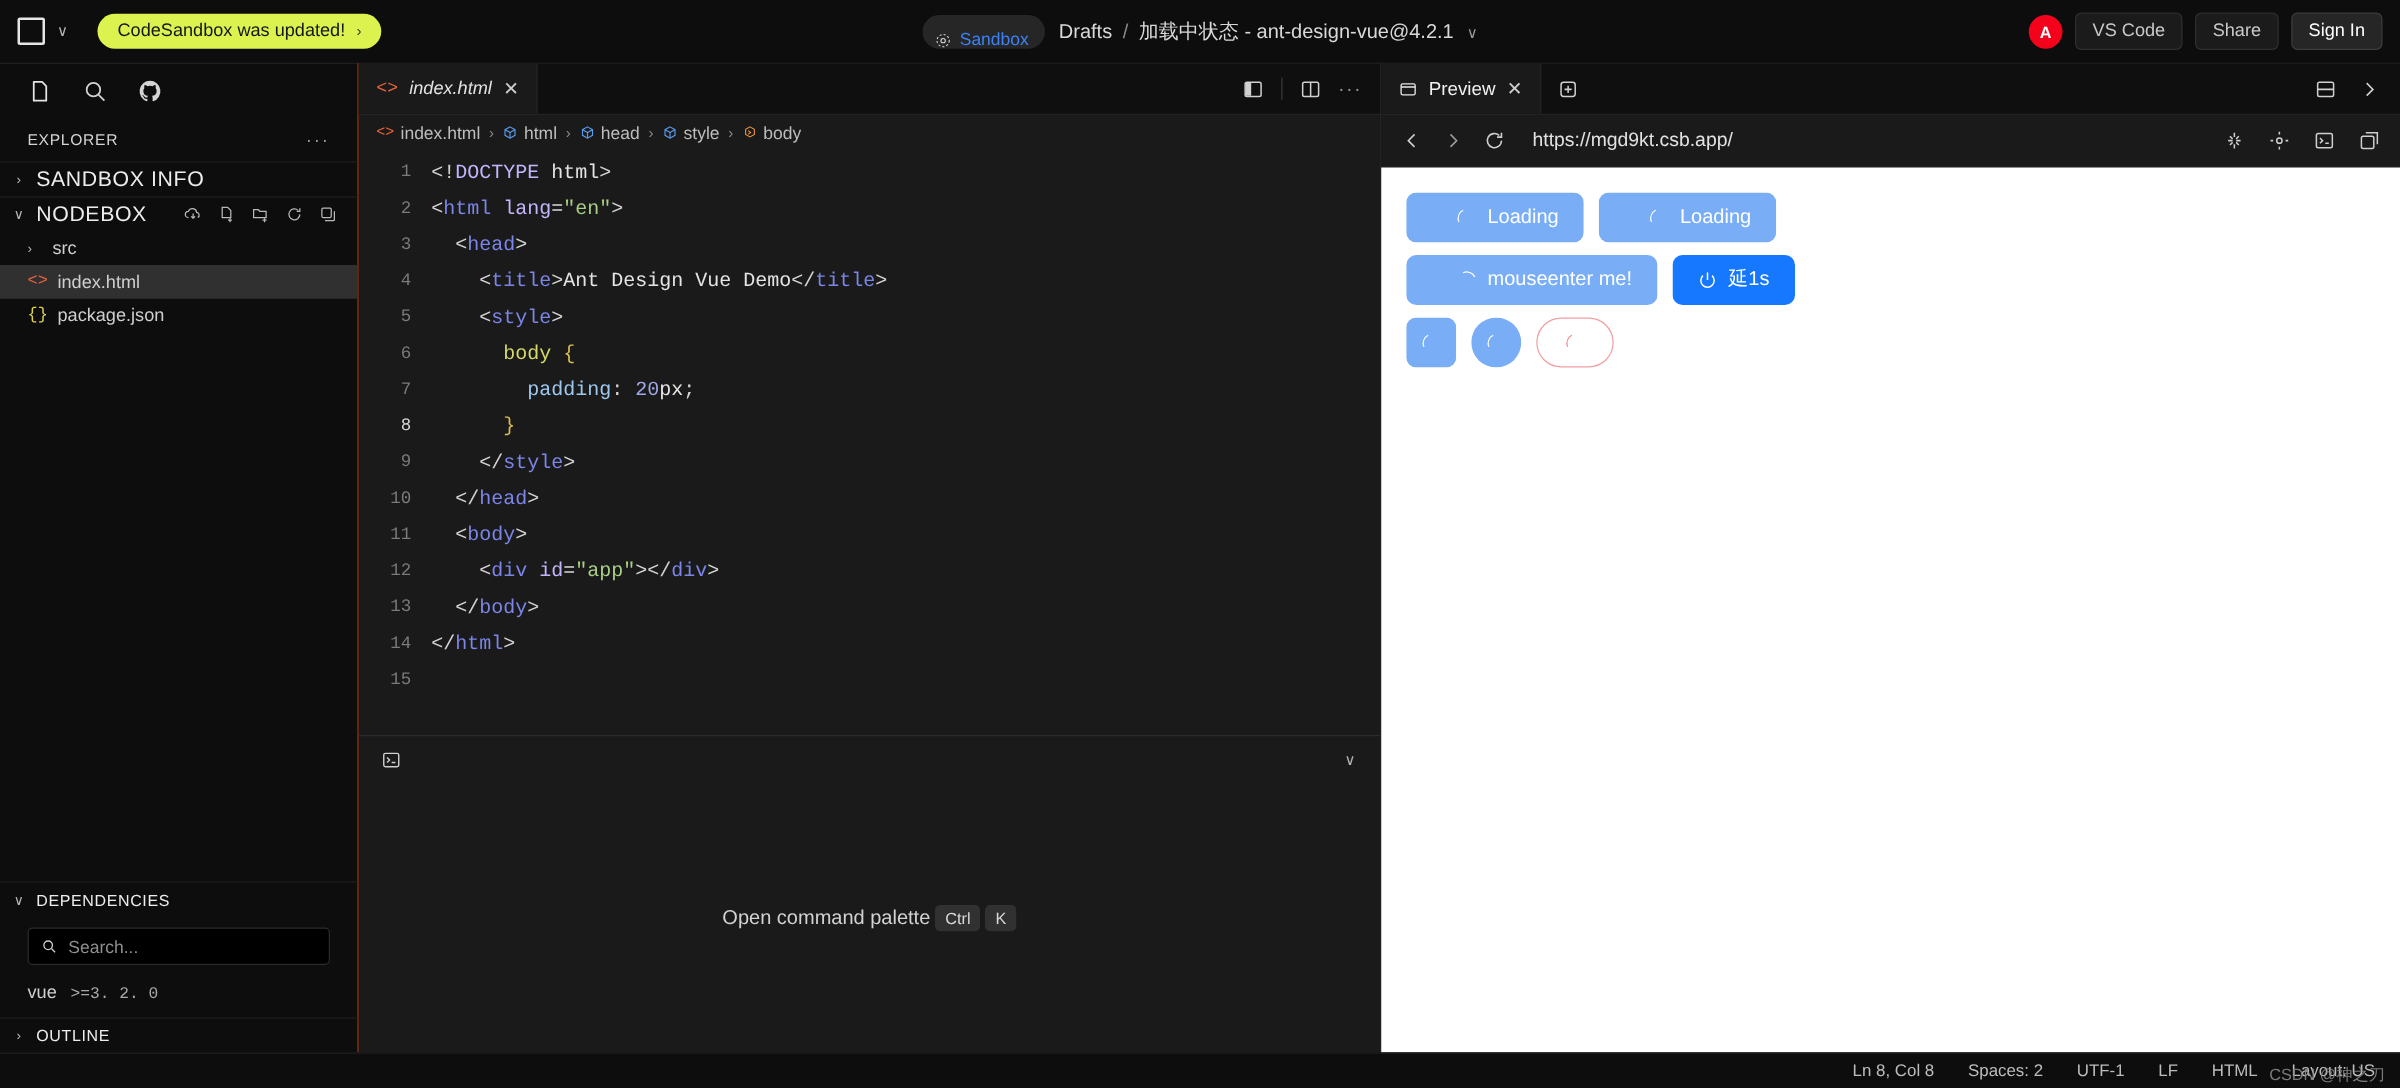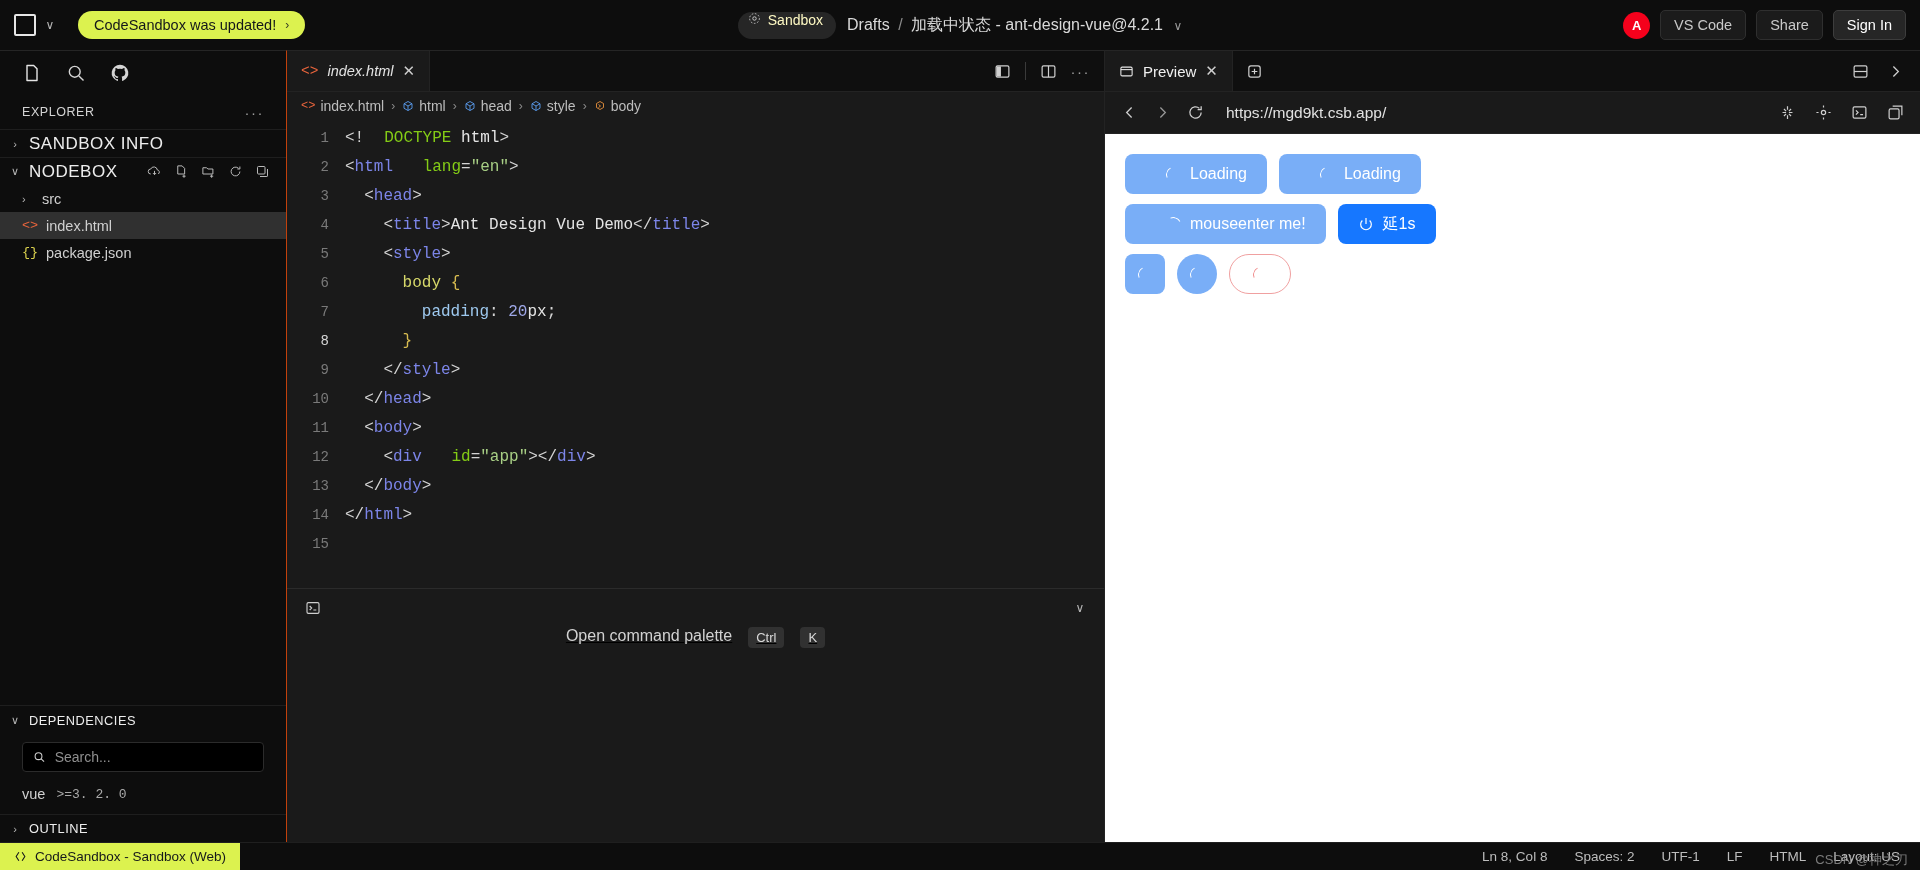--- a/index.html
+++ b/index.html
@@ -47,22 +47,22 @@
 
   .tb-center {
     position: absolute; left: 0; right: 0;
     display: flex; justify-content: center; align-items: center; gap: 11px;
     pointer-events: none;
   }
   .tb-center > * { pointer-events: auto; }
   .sandbox-chip {
     background: #262626; border-radius: 999px;
     height: 27px; padding: 0 13px 0 10px;
-    display: flex; align-items: flex-start; gap: 7px;
-    color: #fef9c3; font-size: 14px;
+    display: flex; align-items: flex-end; gap: 7px;
+    color: #3b82f6; font-size: 14px;
   }
   .crumb-title { color: #d9d9d9; font-size: 16px; white-space: nowrap; }
   .crumb-title .sep { color: #8a8a8a; margin: 0 4px; }
   .title-chev { color: #9a9a9a; font-size: 12px; margin-left: 6px; }
 
   .tb-right {
     margin-left: auto; display: flex; align-items: center; gap: 10px;
   }
   .avatar {
     width: 27px; height: 27px; border-radius: 50%;
@@ -202,41 +202,40 @@
     display: flex; height: 29px; align-items: center;
     font-family: "Liberation Mono", monospace; font-size: 16px;
   }
   .ln {
     width: 58px; flex: 0 0 58px; text-align: right; padding-right: 16px;
     color: #7a7a7a; font-size: 14px;
   }
   .code-line.cur .ln { color: #d6d6d6; }
   .code-txt { white-space: pre; color: #d4d4d4; }
   .t-tag { color: #7c85e8; }
-  .t-attr { color: #84cc16; margin-left: 20px; }
+  .t-attr { color: #c4b5fd; }
   .t-str { color: #a8cf85; }
   .t-txt { color: #e4e4e4; }
   .t-sel { color: #d7d86a; }
   .t-prop { color: #9ec9ef; }
   .t-num { color: #9fa8e8; }
   .t-brace { color: #d7bb50; }
   .t-punc { color: #d4d4d4; }
 
   .terminal {
     border-top: 1px solid #2b2b2b;
     background: #1a1a1a; flex: 0 0 auto;
   }
   .term-bar {
     height: 38px; display: flex; align-items: center;
     padding: 0 18px; justify-content: space-between;
   }
   .term-body {
-    height: 215px; display: flex; align-items: flex-start; justify-content: center;
-    gap: 16px;
-    text-decoration: underline;
+    height: 215px; display: flex; align-items: center; justify-content: center;
+    gap: 4px;
   }
   .cmd-text { color: #d2d2d2; font-size: 16px; }
   .kbd {
     background: #313131; color: #d9d9d9;
     border-radius: 4px; padding: 3px 8px; font-size: 13px;
     font-family: "Liberation Sans", sans-serif;
   }
 
   
   .preview {
@@ -700,26 +699,20 @@
           </button>
           <button class="antbtn danger">
             <span class="spinner"></span>
           </button>
         </div>
       </div>
     </div>
   </div>
 
   <div class="statusbar">
-    <div class="sb-left">
-      <svg width="13" height="13" viewBox="0 0 24 24" fill="none" stroke="#15181b" stroke-width="2">
-          <path d="M9 4L4 12l5 8M15 4l5 8-5 8"></path>
-        </svg>
-      <span>CodeSandbox - Sandbox (Web)</span>
-    </div>
     <div class="sb-right">
       <span>Ln 8, Col 8</span>
       <span>Spaces: 2</span>
       <span>UTF-1</span>
       <span>LF</span>
       <span>HTML</span>
       <span>Layout: US</span>
     </div>
     <div class="watermark">CSDN @神之刀</div>
   </div>

